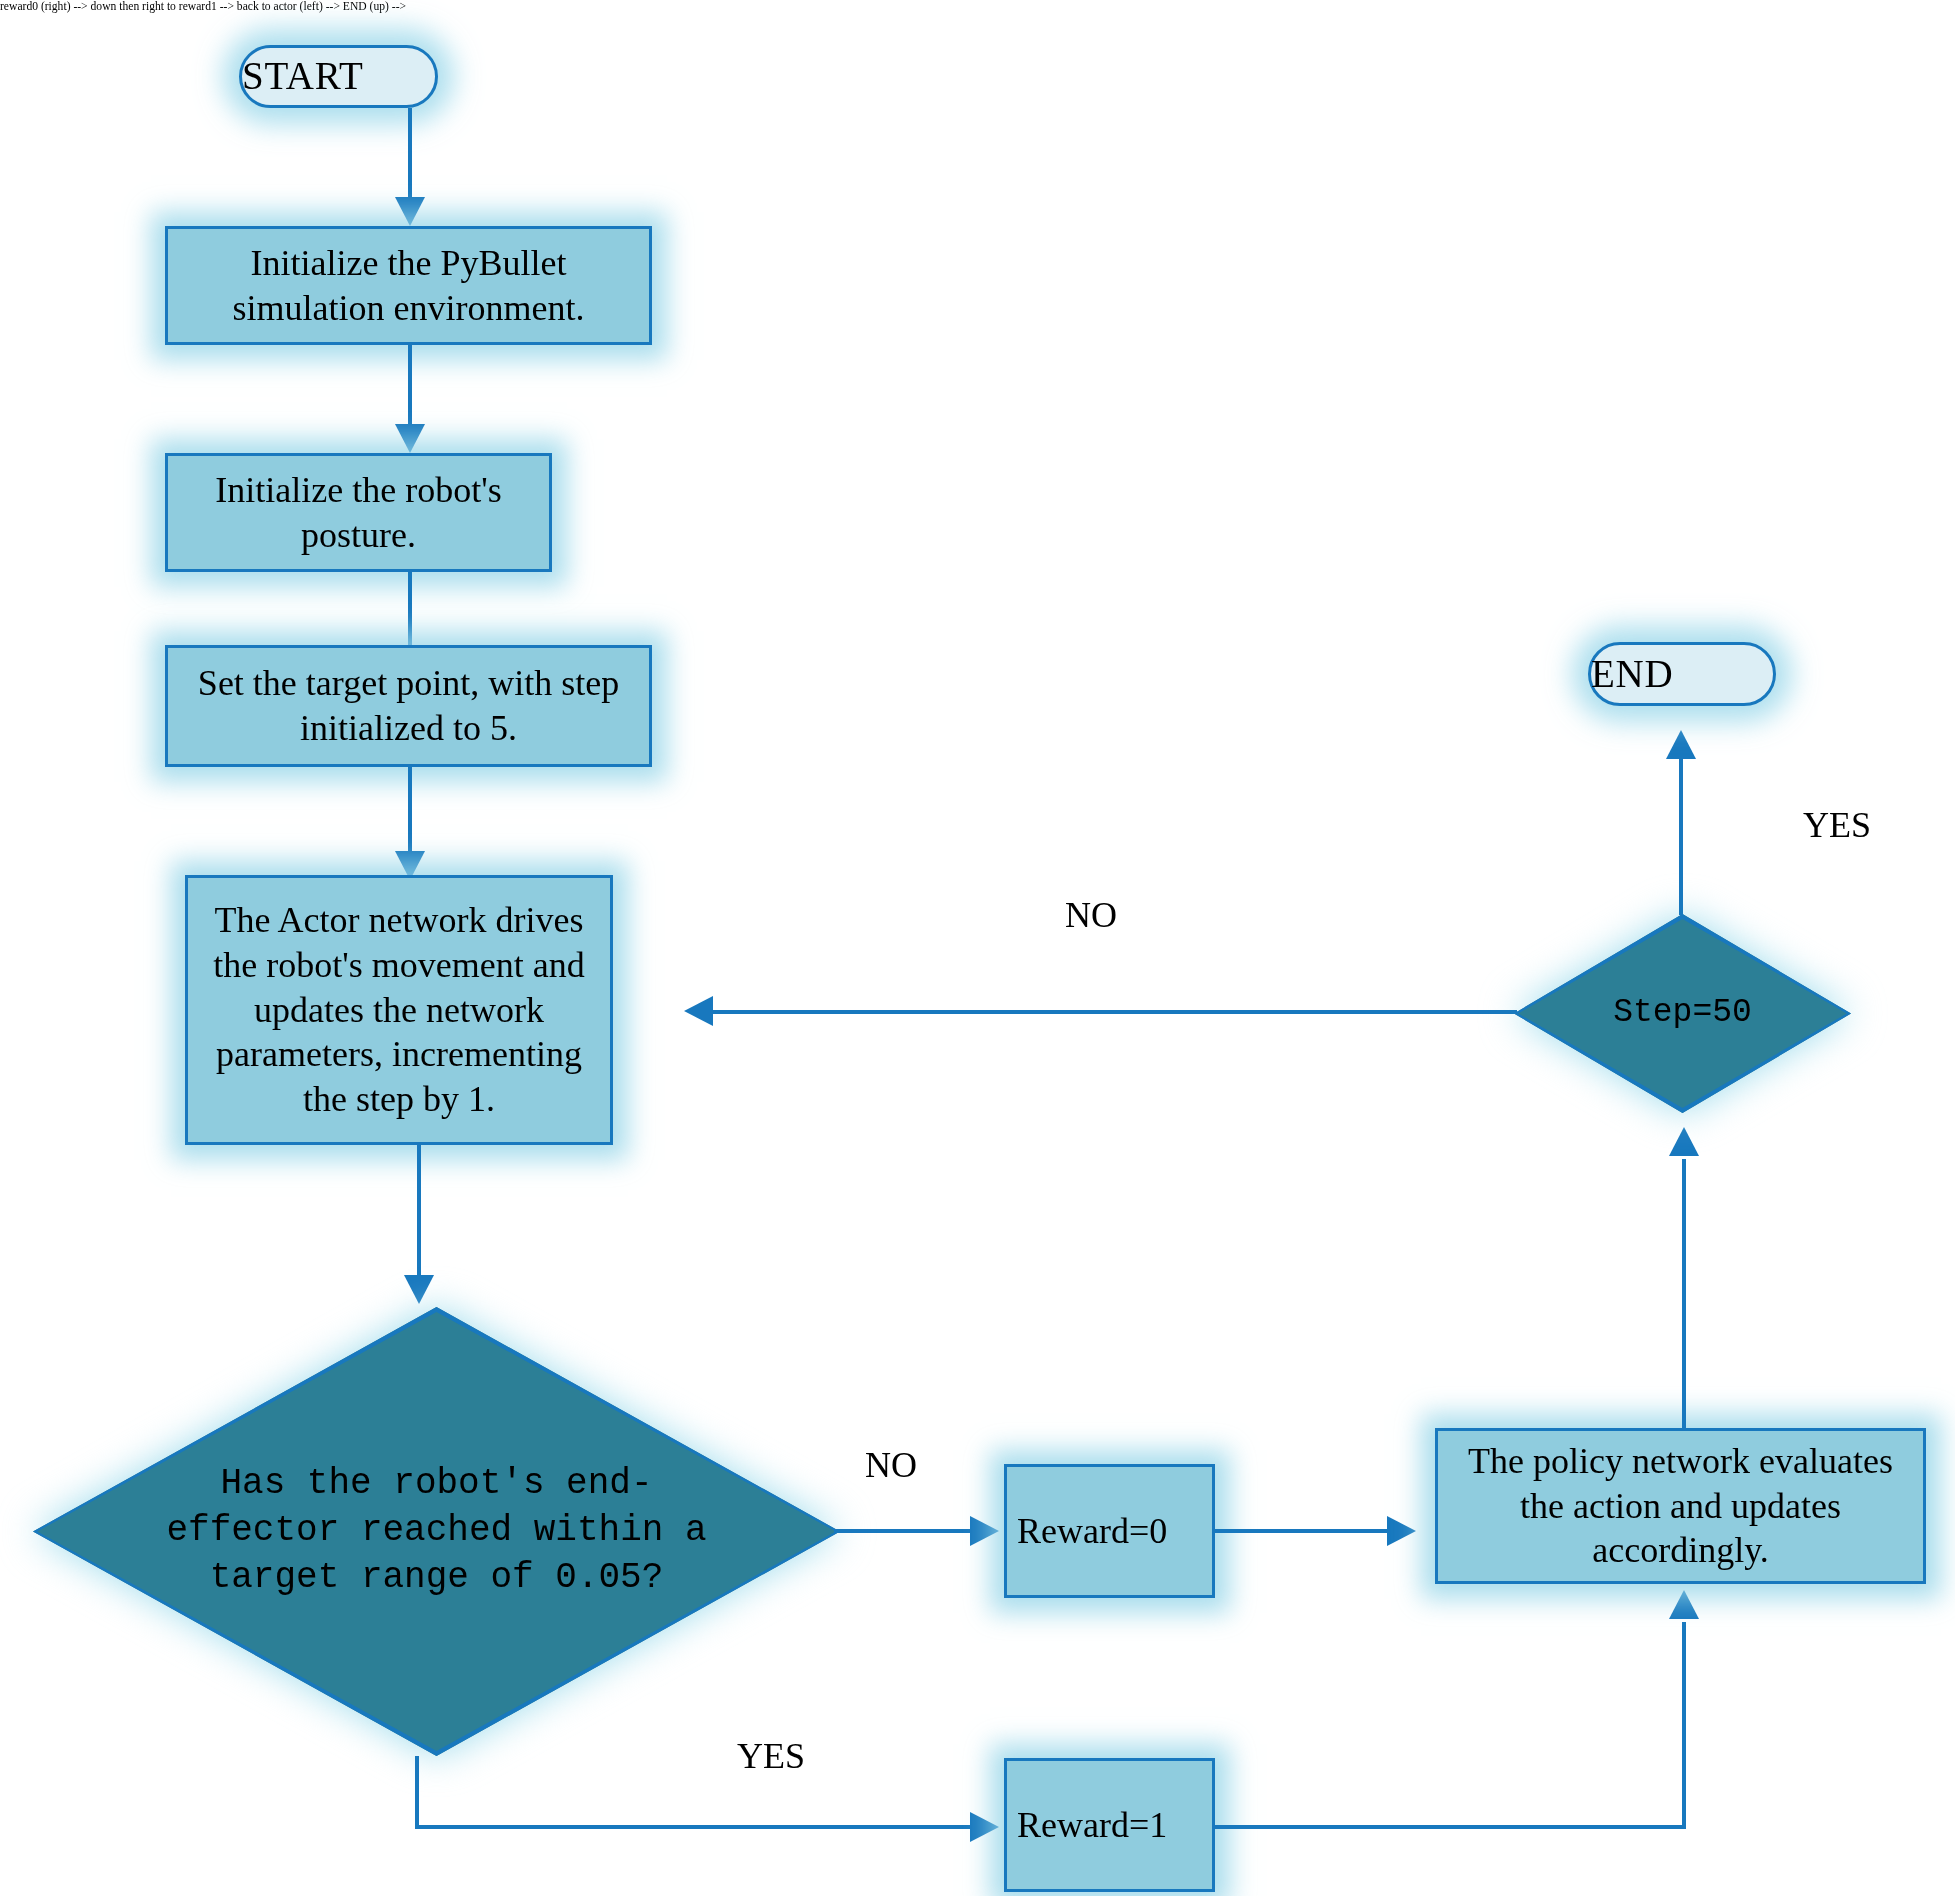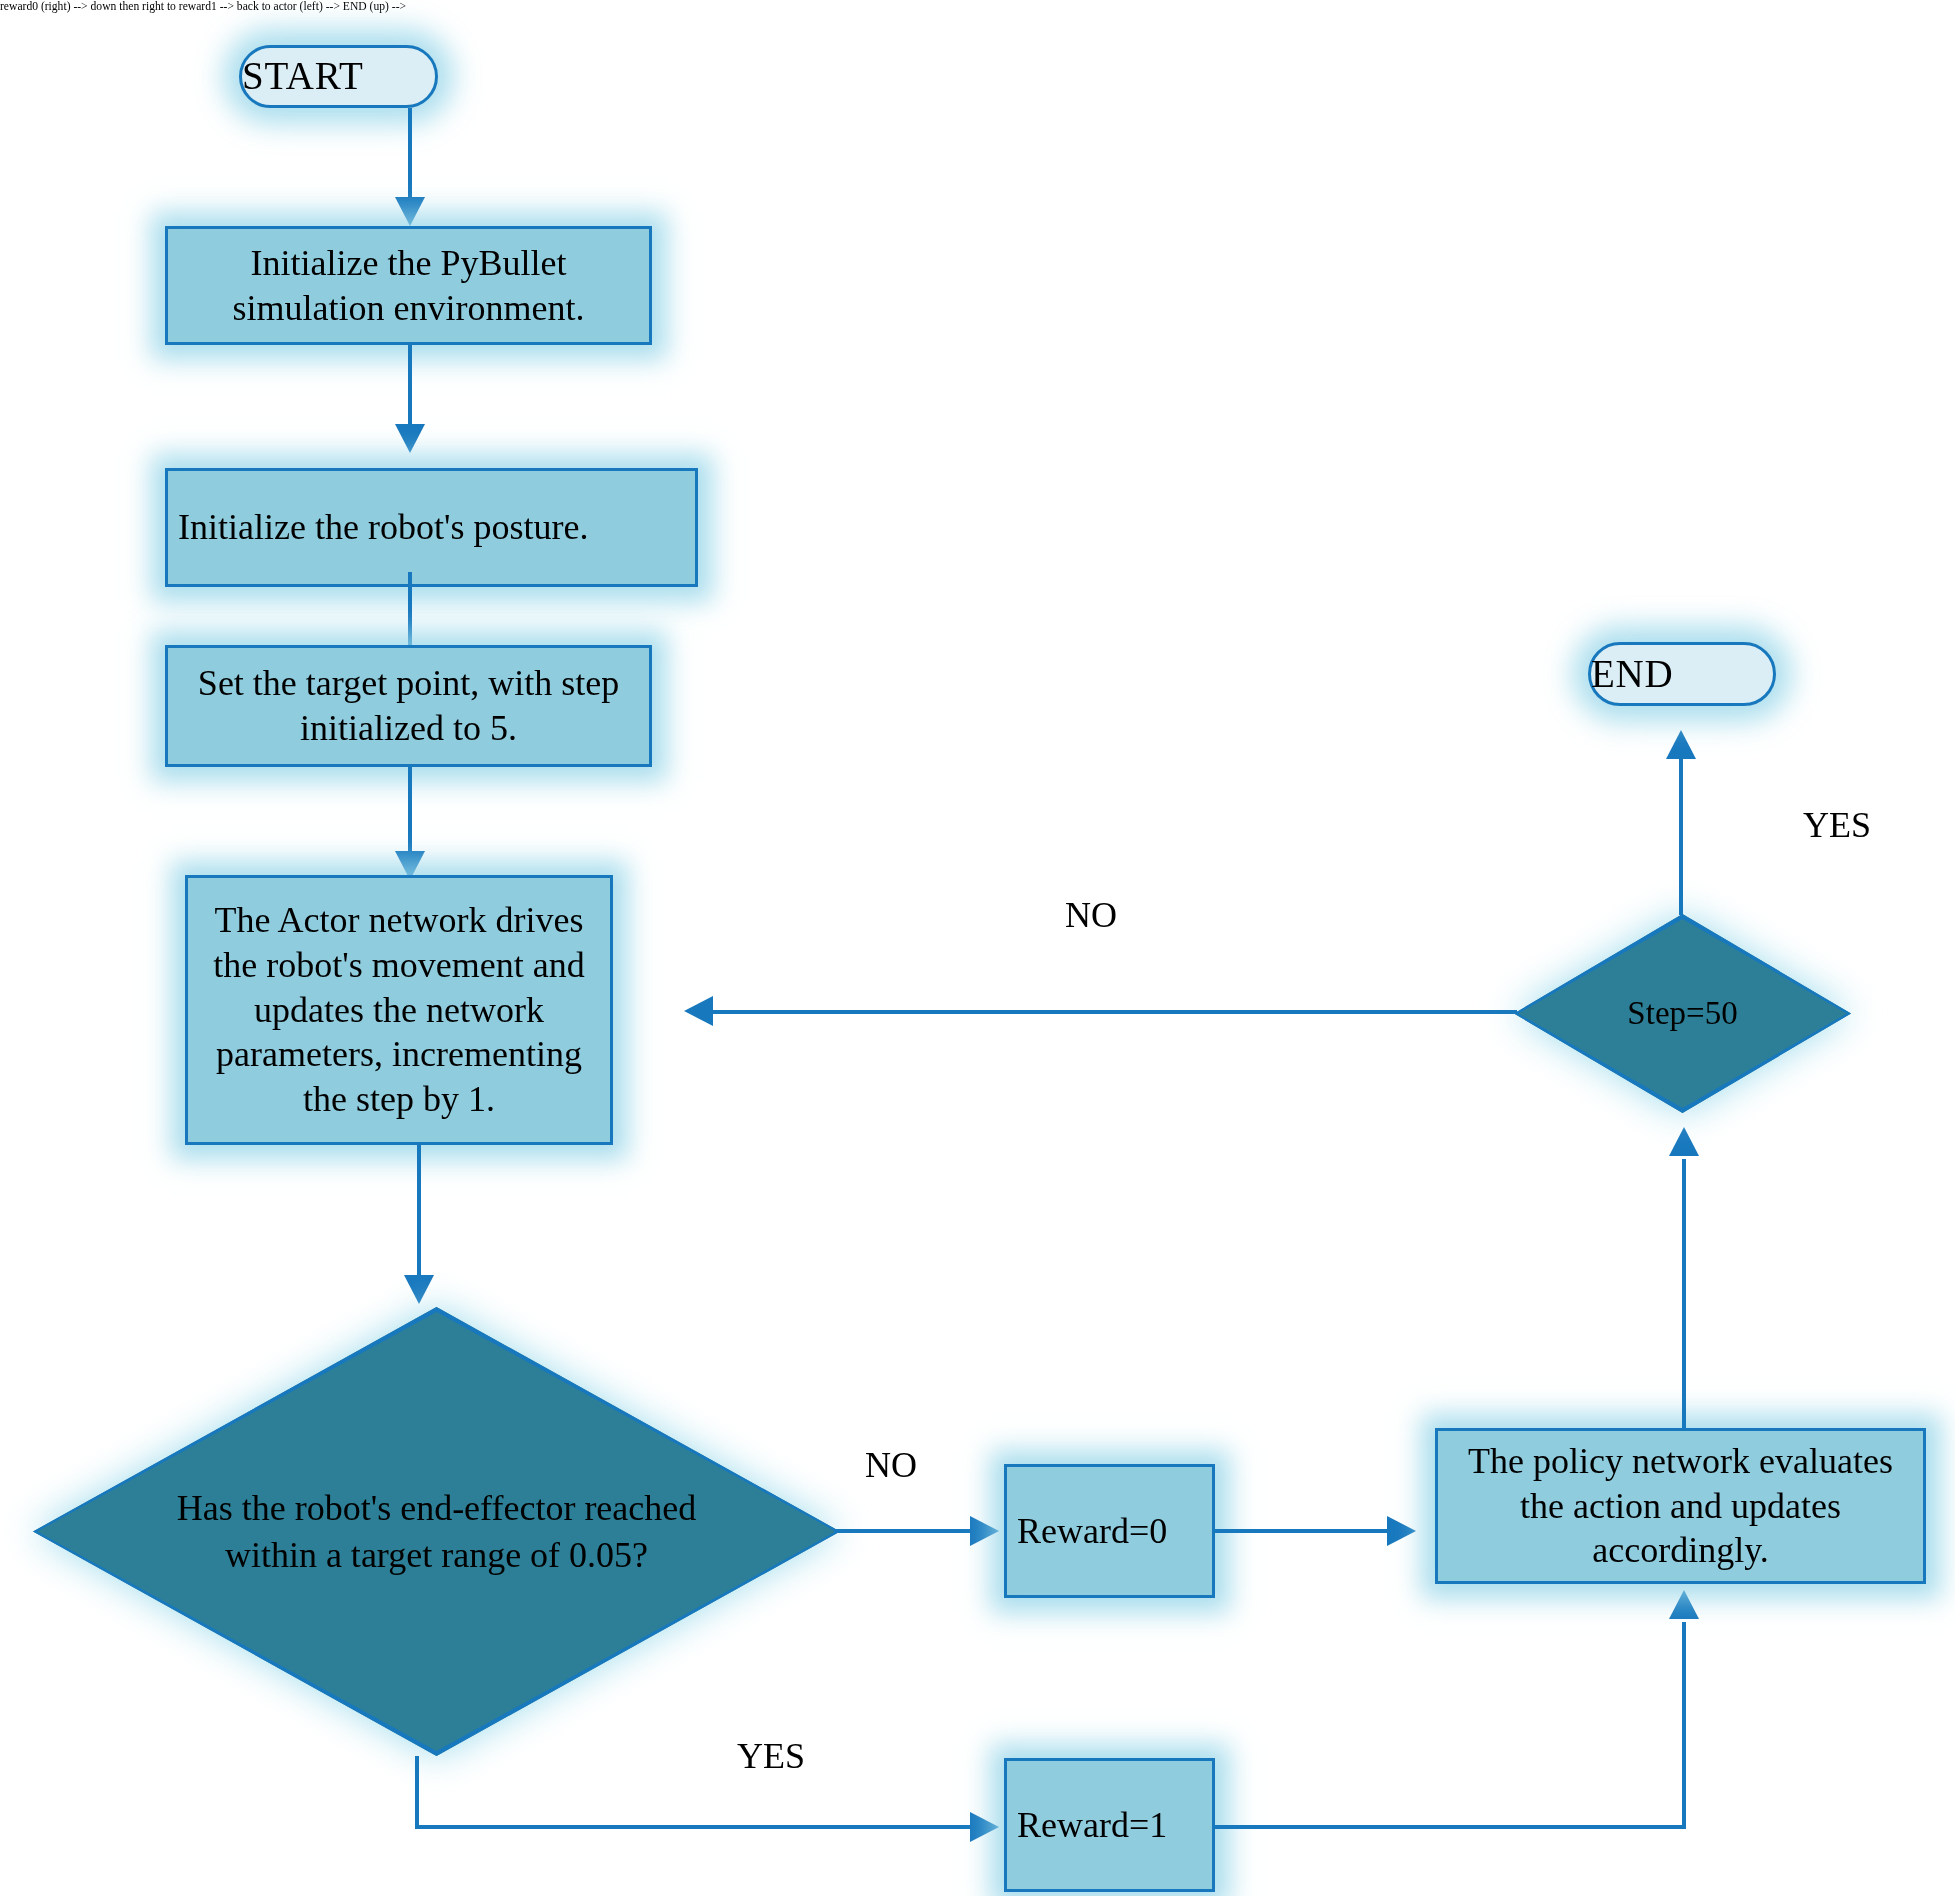--- a/index.html
+++ b/index.html
@@ -16,21 +16,21 @@
     font-size:39px;letter-spacing:0.7px;
   }
 
   .process{
     background:#8fccde;border:3.6px solid #1878be;
     box-shadow:0 0 24.6px 14.5px rgba(150,214,233,.80);
     font-size:36px;
   }
   .process .txt{padding:0 10px;}
 
-  .decision-wrap{position:absolute;}
+  .decision-wrap{position:absolute;font-family:Liberation Mono, monospace;}
   .decision-wrap .glow{
     position:absolute;inset:0;
     filter:blur(19px);
   }
   .decision-wrap .glow i{
     display:block;width:100%;height:100%;
     background:#9fdcec;
     clip-path:polygon(50% 0,100% 50%,50% 100%,0 50%);
   }
   .decision-wrap .body{
@@ -79,21 +79,21 @@
 
   
   <div class="node process" style="left:165px;top:226px;width:487px;height:119px;">
     <span class="txt">Initialize the PyBullet simulation environment.</span>
   </div>
 
   <div class="ln v" style="left:408px;top:345px;height:83px;"></div>
   <div class="arw down" style="left:395px;top:424px;"></div>
 
   
-  <div class="node process" style="left:165px;top:453px;width:533px;height:119px;margin-top:15px;">
+  <div class="node process" style="left:165px;top:453px;width:387px;height:119px;">
     <span class="txt">Initialize the robot's posture.</span>
   </div>
 
   <div class="ln v" style="left:408px;top:572px;height:83px;"></div>
   <div class="arw down" style="left:395px;top:650px;"></div>
 
   
   <div class="node process" style="left:165px;top:645px;width:487px;height:122px;">
     <span class="txt">Set the target point, with step initialized to 5.</span>
   </div>

